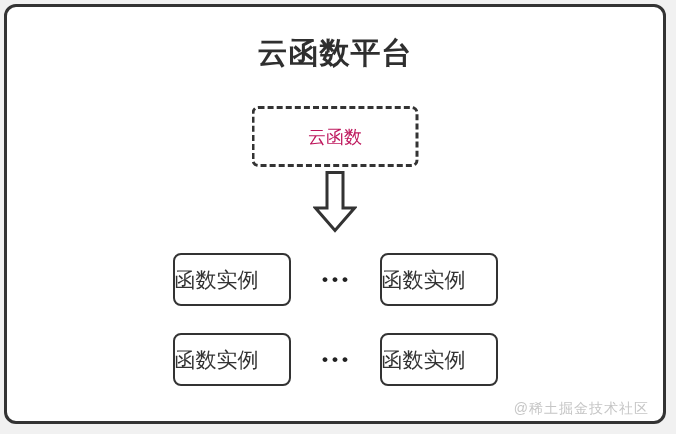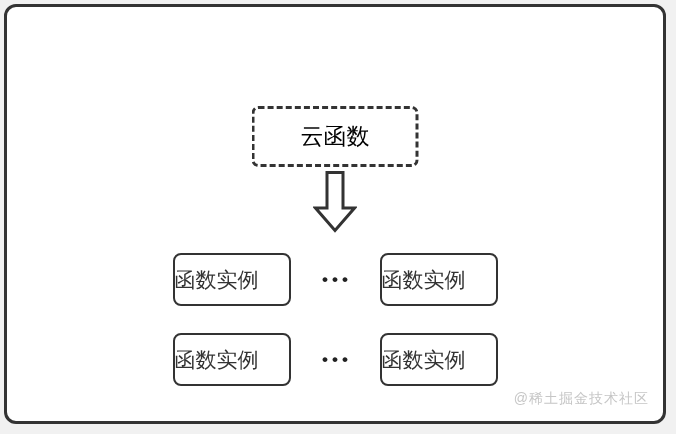--- a/index.html
+++ b/index.html
@@ -39,22 +39,22 @@
     left: 50%;
     transform: translateX(-50%);
     width: 167px;
     height: 61px;
     border: 3px dashed #333333;
     border-radius: 7px;
     box-sizing: border-box;
     display: flex;
     align-items: center;
     justify-content: center;
-    font-size: 23px;
-    color: #000000;
+    font-size: 18px;
+    color: #be185d;
     background: #ffffff;
   }
   .arrow-wrap {
     position: absolute;
     top: 164px;
     left: 50%;
     transform: translateX(-50%);
     width: 44px;
     height: 62px;
     display: flex;
@@ -93,31 +93,32 @@
     font-weight: bold;
     color: #222222;
     letter-spacing: 4px;
     line-height: 53px;
     padding-left: 4px;
     box-sizing: border-box;
   }
   .watermark {
     position: absolute;
     right: 14px;
-    bottom: 13px;
+    bottom: 3px;
     font-size: 14px;
     color: #c6c6c6;
     letter-spacing: 1px;
   }
 </style>
 </head>
 <body>
 
 <div class="frame">
 
+  <div class="title">云函数平台</div>
 
   <div class="dashed-box">
     <span>云函数</span>
   </div>
 
   <div class="arrow-wrap">
     <svg width="44" height="62" viewBox="0 0 44 62">
       <polygon points="14,1.5 14,37 2.5,37 22,59.5 41.5,37 30,37 30,1.5" fill="#ffffff" stroke="#333333" stroke-width="3" stroke-linejoin="miter"></polygon>
     </svg>
   </div>

